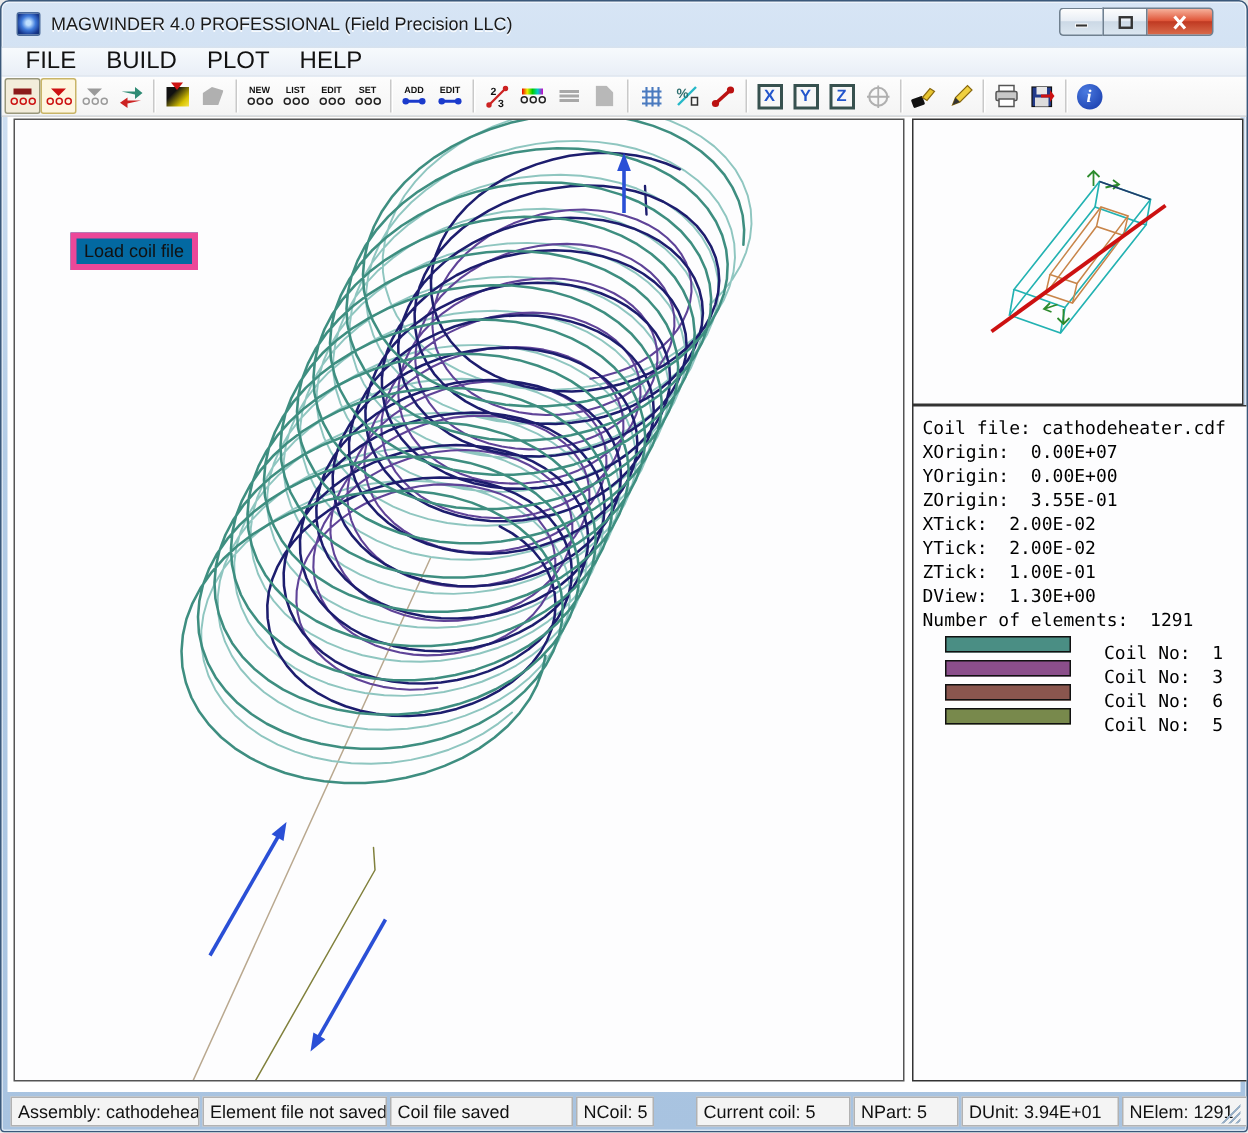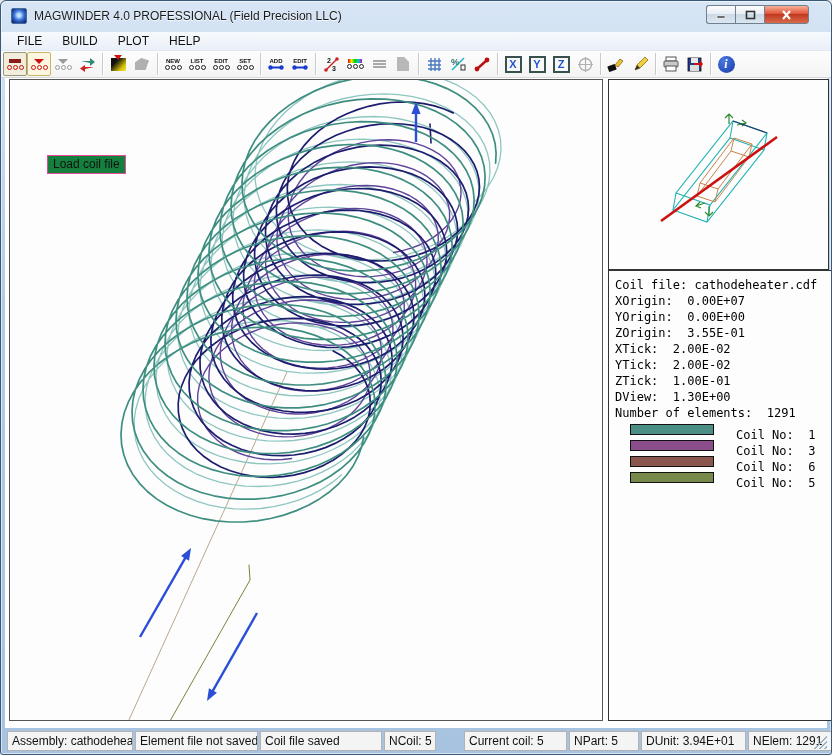--- a/index.html
+++ b/index.html
@@ -19,21 +19,21 @@
   .caption-buttons{margin-left:auto;display:flex;align-items:flex-start;height:22px;}
   .cap-btn{width:29px;height:19px;border:1px solid #70808f;border-right:none;
     background:linear-gradient(#fdfdfd,#e8eef5 45%,#ccd9e6 50%,#dbe6f0);
     display:flex;align-items:center;justify-content:center;}
   .cap-btn:first-child{border-radius:3px 0 0 3px;}
   .cap-close{width:45px;border-right:1px solid #70808f;border-radius:0 3px 3px 0;
     background:linear-gradient(#f6b09a,#e0573a 45%,#c03a22 50%,#d96a4a);}
   
   .menubar{height:19px;background:linear-gradient(#f7fafd,#e9eff7);
     display:flex;align-items:center;padding-left:6px;border-top:1px solid #d7e2ee;}
-  .menu-item{font-size:12px;color:#111;padding:1px 10px 2px 10px;cursor:default;}
+  .menu-item{font-size:16px;color:#111;padding:1px 10px 2px 10px;cursor:default;}
   
   .toolbar{height:28px;background:linear-gradient(#fdfdfd,#f4f4f4);
     display:flex;align-items:center;padding:0 2px;border-top:1px solid #e2e8f0;
     border-bottom:1px solid #d8d8d8;}
   .tb-sep{width:1px;height:22px;background:#c9c9c9;margin:0 3px;box-shadow:1px 0 0 #fff;}
   .tbi{width:24px;height:24px;margin:0 0px;display:flex;flex-direction:column;
     align-items:center;justify-content:center;border:1px solid transparent;
     border-radius:2px;position:relative;flex:0 0 24px;}
   .tbi.selected{background:#f3eddb;border-color:#9a987c;}
   .tbi.hover{background:#fdf6e0;border-color:#c9b568;}
@@ -53,22 +53,22 @@
   .page-gray{width:12px;height:14px;background:#b8b8b8;clip-path:polygon(0 0,60% 0,100% 35%,100% 100%,0 100%);}
   .xyz{width:17px;height:17px;border:2px solid #37514f;display:flex;align-items:center;justify-content:center;
     font:bold 11px "Liberation Sans",sans-serif;color:#2255cc;background:#f7f7f7;}
   .info-circle{width:17px;height:17px;border-radius:50%;background:radial-gradient(circle at 35% 30%,#4a7ae0,#1538a8);
     color:#fff;font:bold italic 12px "Liberation Serif",serif;display:flex;align-items:center;justify-content:center;}
   
   .main{position:relative;height:650px;background:#fff;margin:0 4px;}
   .canvas-panel{position:absolute;left:4px;top:1px;width:594px;height:642px;
     background:#fdfdfe;border:1px solid #555;}
   .canvas-panel svg{display:block;}
-  .tooltip{position:absolute;left:42px;top:77px;z-index:30;background:#15803d;
-    border:1px solid #ec4899;font-size:12px;padding:1px 5px 2px 5px;color:#111;white-space:nowrap;}
+  .tooltip{position:absolute;left:42px;top:77px;z-index:30;background:#0369a1;
+    border:4px solid #ec4899;font-size:12px;padding:1px 5px 2px 5px;color:#111;white-space:nowrap;}
   .rightcol{position:absolute;left:603px;top:1px;width:221px;height:642px;}
   .mini-panel{position:absolute;left:0;top:0;width:221px;height:191px;background:#fdfdfe;border:1px solid #333;}
   .info-panel{position:absolute;left:0;top:191px;width:260px;height:451px;background:#fdfdfe;border:1px solid #333;
     padding:6px 0 0 6px;}
   .info-line{font:12px "DejaVu Sans Mono",monospace;color:#000;line-height:16px;white-space:pre;}
   .legend-row{display:flex;align-items:center;height:16px;}
   .swatch{width:84px;height:11px;border:1px solid #111;margin-left:15px;}
   .legend-label{font:12px "DejaVu Sans Mono",monospace;color:#000;margin-left:22px;white-space:pre;margin-top:11px;}
   
   .statusbar{height:23px;margin:1px 4px 0 4px;display:flex;align-items:center;position:relative;background:transparent;}

